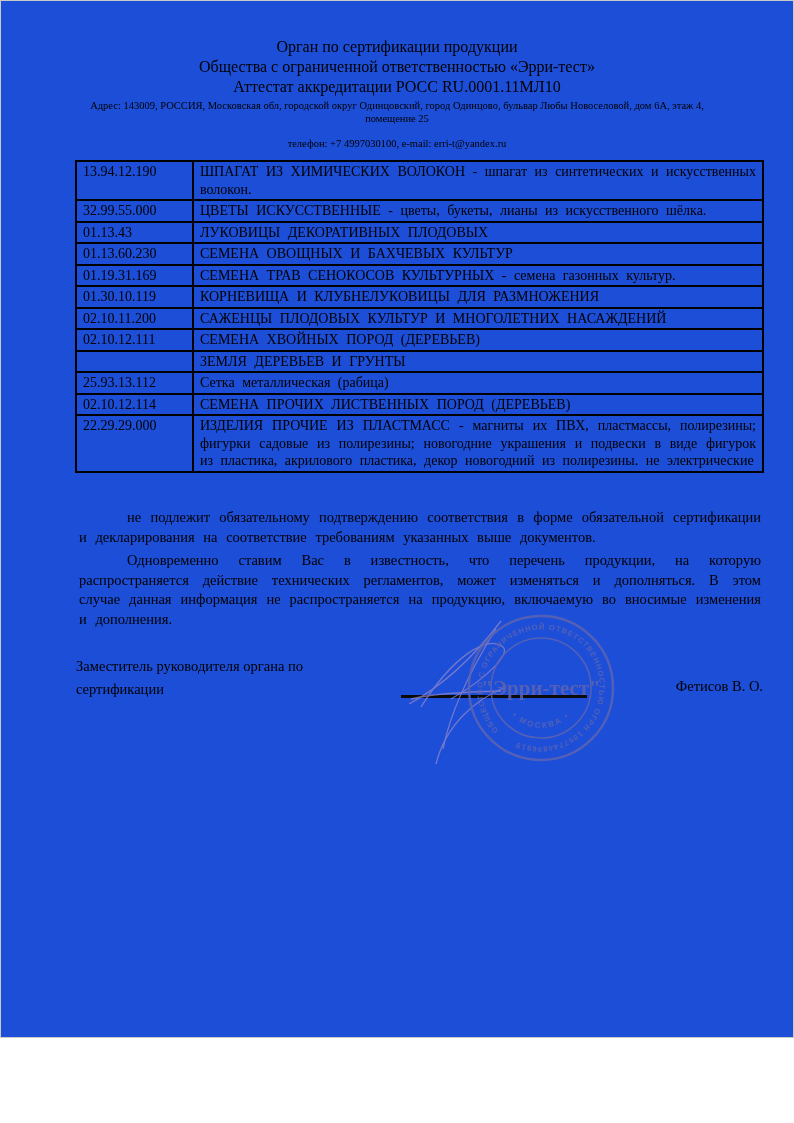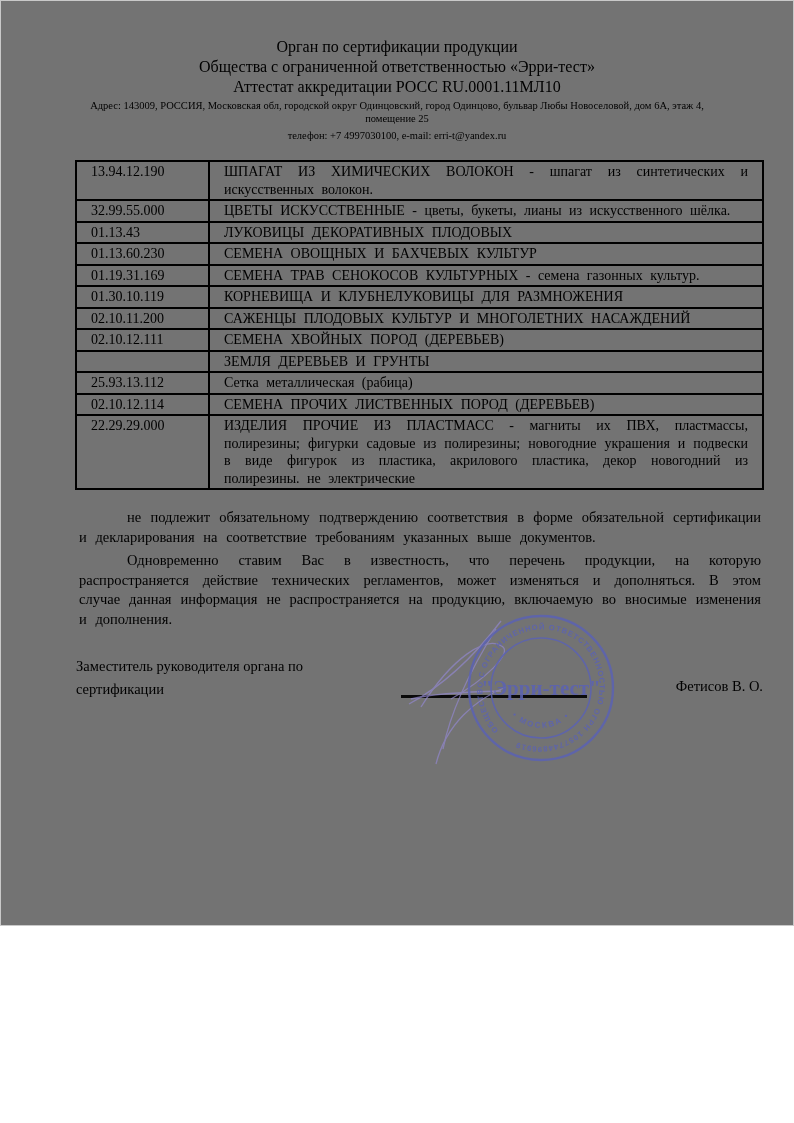--- a/index.html
+++ b/index.html
@@ -1,33 +1,33 @@
 <!DOCTYPE html>
 <html><head>
 <meta charset="utf-8">
 <style>
   html,body{margin:0;padding:0;background:#fff;}
   .page{
-    position:relative;width:794px;height:926px;background:#737373;
+    position:relative;width:794px;height:1038px;background:#1d4ed8;
     font-family:"Liberation Serif","DejaVu Serif",serif;color:#000;
     overflow:hidden;box-sizing:border-box;border:1px solid #c9c9c9;
   }
   
   .doc-header{position:absolute;top:36px;left:0;width:100%;text-align:center;}
   .doc-header .h-line{font-size:16px;line-height:20px;}
   .doc-header .h-addr{font-size:10.5px;line-height:13px;width:650px;margin:2px auto 0;}
-  .doc-header .h-contact{font-size:10.5px;line-height:13px;margin-top:4px;}
+  .doc-header .h-contact{font-size:10.5px;line-height:13px;margin-top:12px;}
   
   .ptable{
     position:absolute;left:74px;top:159px;width:689px;
     border-collapse:collapse;table-layout:fixed;
   }
   .ptable td{
     border:2px solid #000;font-size:14px;line-height:17.5px;
-    padding:1px 14px;vertical-align:top;
+    padding:1px 6px;vertical-align:top;
   }
   .ptable td.code{width:103px;text-align:left;white-space:nowrap;}
   .ptable td.desc{text-align:justify;word-spacing:4px;}
   
   .paras{position:absolute;left:74px;top:503px;width:690px;}
   .body-p{
     margin:4px;font-size:14.5px;line-height:19.5px;text-align:justify;
     text-indent:48px;word-spacing:5px;
   }
   

